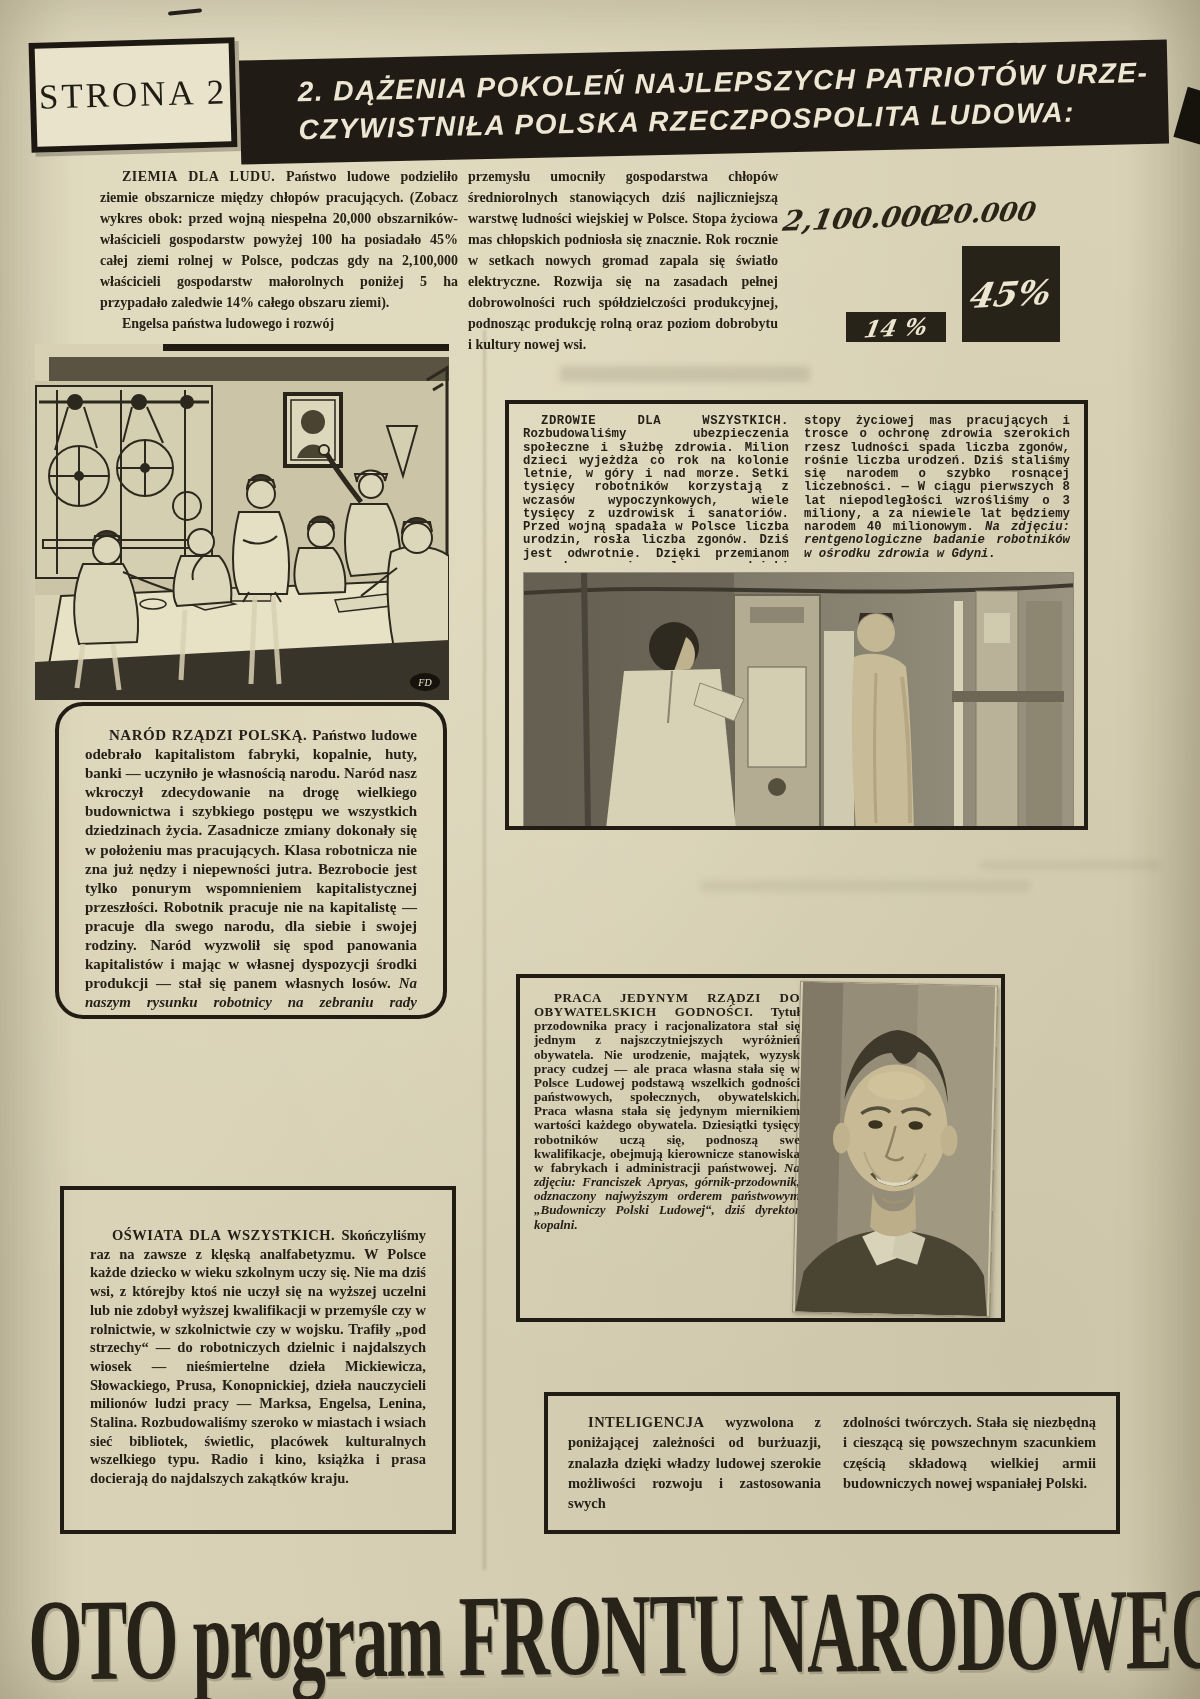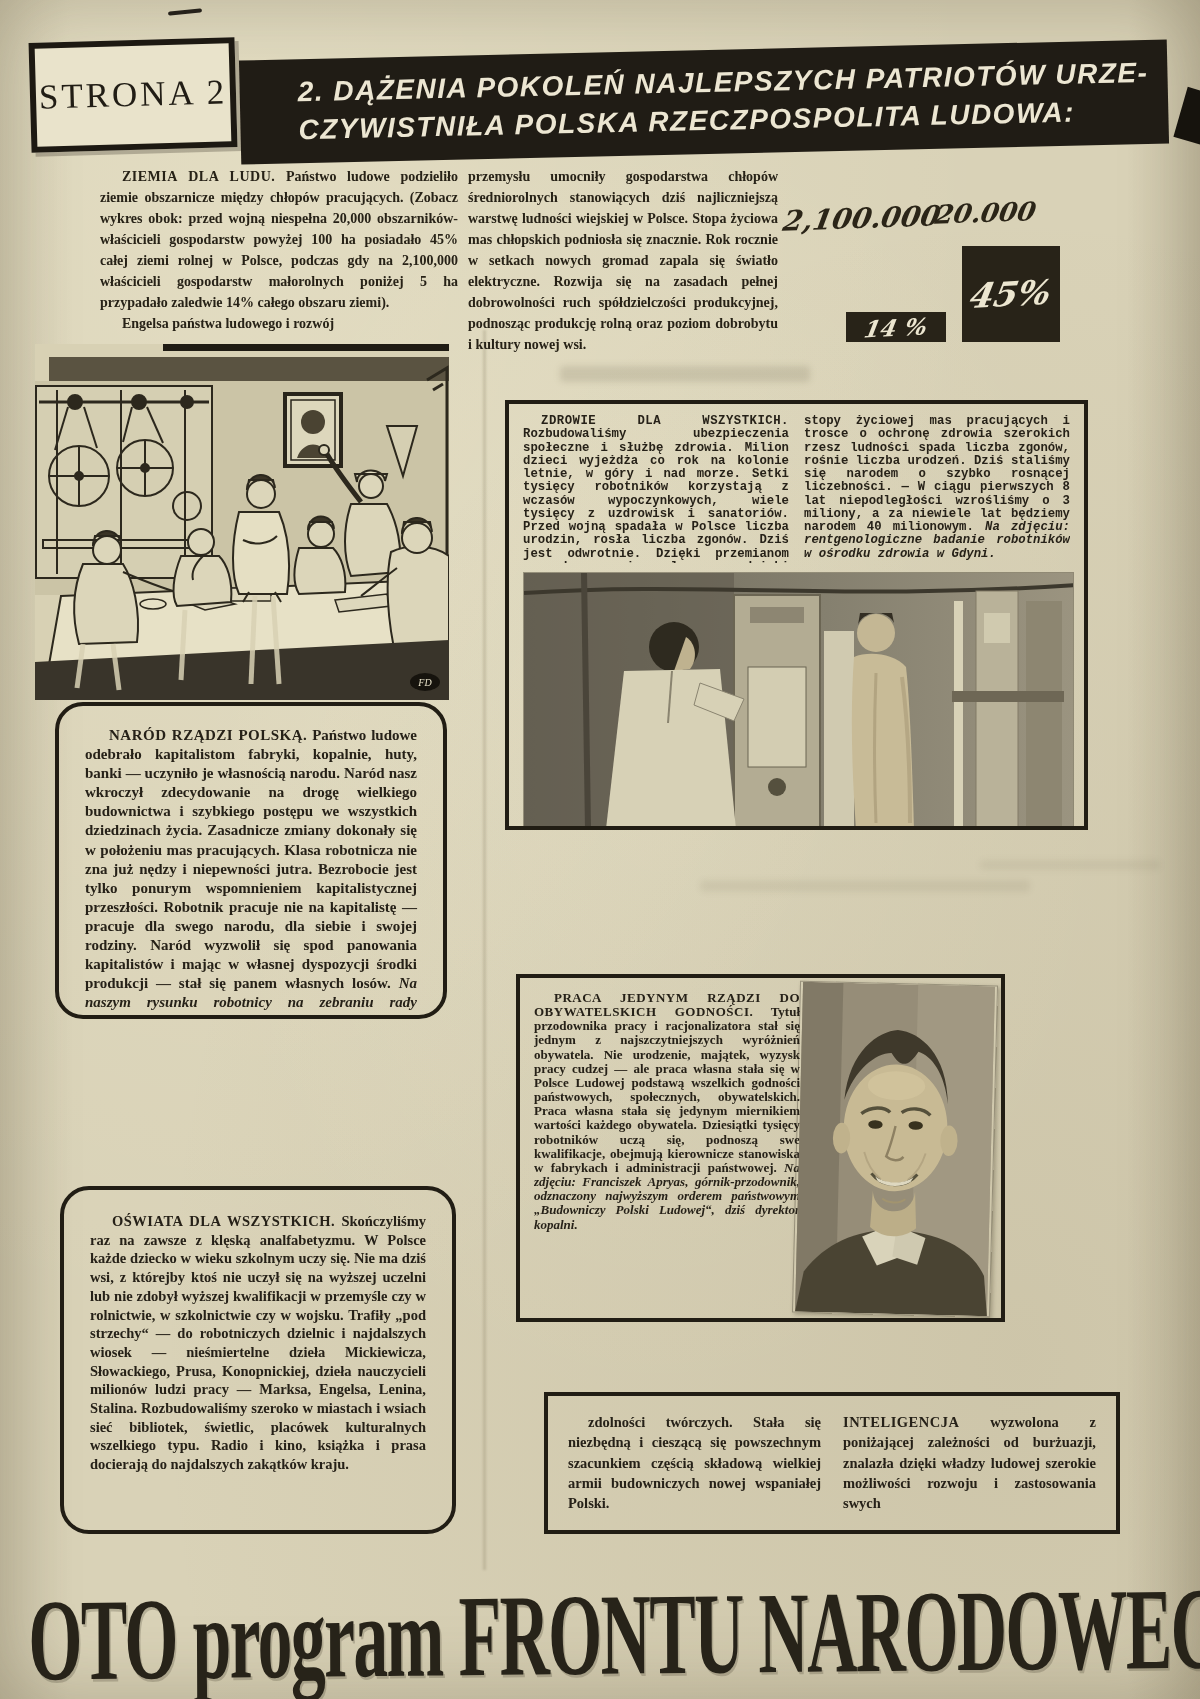--- a/index.html
+++ b/index.html
@@ -52,21 +52,21 @@
   
   .ibox{position:absolute;border:4px solid #211d14;overflow:hidden;}
   .narod{left:55px;top:702px;width:392px;height:317px;padding:20px 26px;border-radius:28px;}
   .narod p{font-size:15px;line-height:19.1px;font-weight:bold;text-align:justify;text-indent:24px;}
   .zdrowie{left:505px;top:400px;width:583px;height:430px;padding:11px 14px;}
   .zcols{display:flex;gap:15px;font-family:Liberation Mono, monospace;}
   .zc{width:270px;font-size:12.3px;line-height:13.25px;font-weight:bold;text-align:justify;overflow:hidden;height:148px;}
   .zc:first-child{text-indent:18px;}
   .praca{left:516px;top:974px;width:489px;height:348px;padding:13px 14px;}
   .pcol{width:266px;font-size:13px;line-height:14.15px;font-weight:bold;text-align:justify;text-indent:20px;overflow:hidden;height:316px;}
-  .oswiata{left:60px;top:1186px;width:396px;height:348px;padding:22px 26px;border-radius:29px;}
+  .oswiata{left:60px;top:1186px;width:396px;height:348px;padding:36px 26px;}
   .oswiata p{font-size:14.5px;line-height:18.7px;font-weight:bold;text-align:justify;text-indent:22px;}
   .intel{left:544px;top:1392px;width:576px;height:142px;padding:16px 20px;display:flex;gap:22px;}
   .icol{width:256px;font-size:14.5px;line-height:20.3px;font-weight:bold;text-align:justify;overflow:hidden;}
   .icol:first-child{text-indent:20px;}
   .it{font-style:italic;}
 
   
   .illo{position:absolute;left:35px;top:344px;width:414px;height:356px;}
   .illo svg{display:block;}
   .photo{overflow:hidden;}
@@ -320,22 +320,22 @@
   </div>
 
   <div class="ibox oswiata">
     <p>
       <span class="li">OŚWIATA DLA WSZYSTKICH.</span>
       <span>Skończyliśmy raz na zawsze z klęską analfabetyzmu. W Polsce każde dziecko w wieku szkolnym uczy się. Nie ma dziś wsi, z którejby ktoś nie uczył się na wyższej uczelni lub nie zdobył wyższej kwalifikacji w przemyśle czy w rolnictwie, w szkolnictwie czy w wojsku. Trafiły „pod strzechy“ — do robotniczych dzielnic i najdalszych wiosek — nieśmiertelne dzieła Mickiewicza, Słowackiego, Prusa, Konopnickiej, dzieła nauczycieli milionów ludzi pracy — Marksa, Engelsa, Lenina, Stalina. Rozbudowaliśmy szeroko w miastach i wsiach sieć bibliotek, świetlic, placówek kulturalnych wszelkiego typu. Radio i kino, książka i prasa docierają do najdalszych zakątków kraju.</span>
     </p>
   </div>
 
   <div class="ibox intel">
-    <p class="icol">zdolności twórczych. Stała się niezbędną i cieszącą się powszechnym szacunkiem częścią składową wielkiej armii budowniczych nowej wspaniałej Polski.</p>
     <p class="icol">
       <span class="li">INTELIGENCJA</span>
       <span>wyzwolona z poniżającej zależności od burżuazji, znalazła dzięki władzy ludowej szerokie możliwości rozwoju i zastosowania swych</span>
     </p>
+    <p class="icol">zdolności twórczych. Stała się niezbędną i cieszącą się powszechnym szacunkiem częścią składową wielkiej armii budowniczych nowej wspaniałej Polski.</p>
   </div>
 
   <div class="footerhead">OTO program FRONTU NARODOWEGO</div>
 
 </div>
 
 </body></html>

